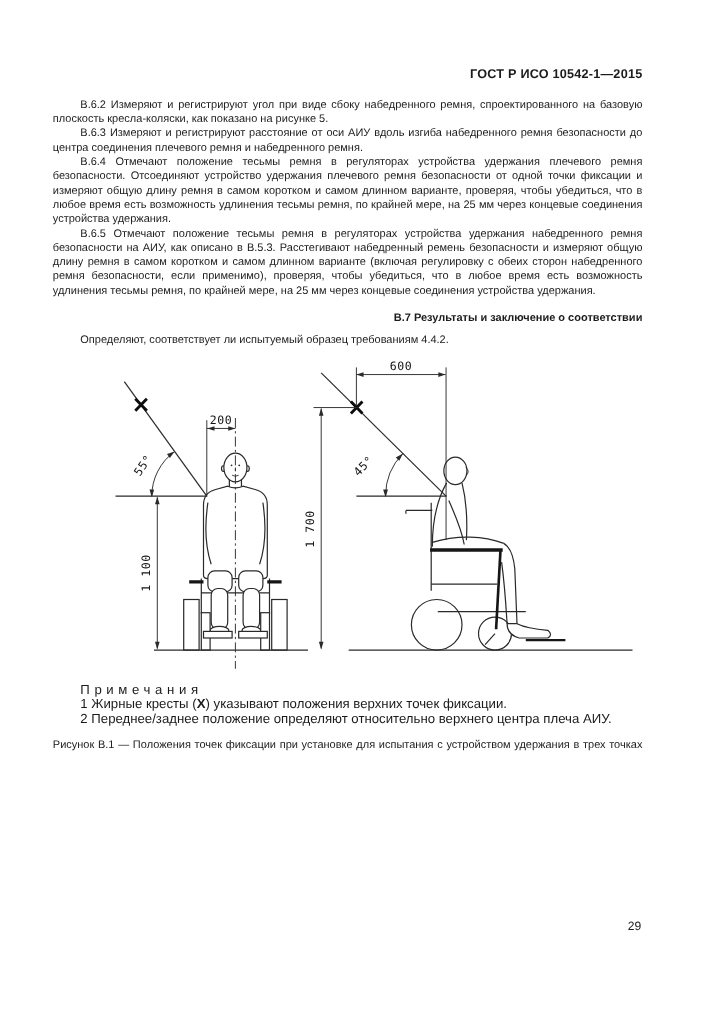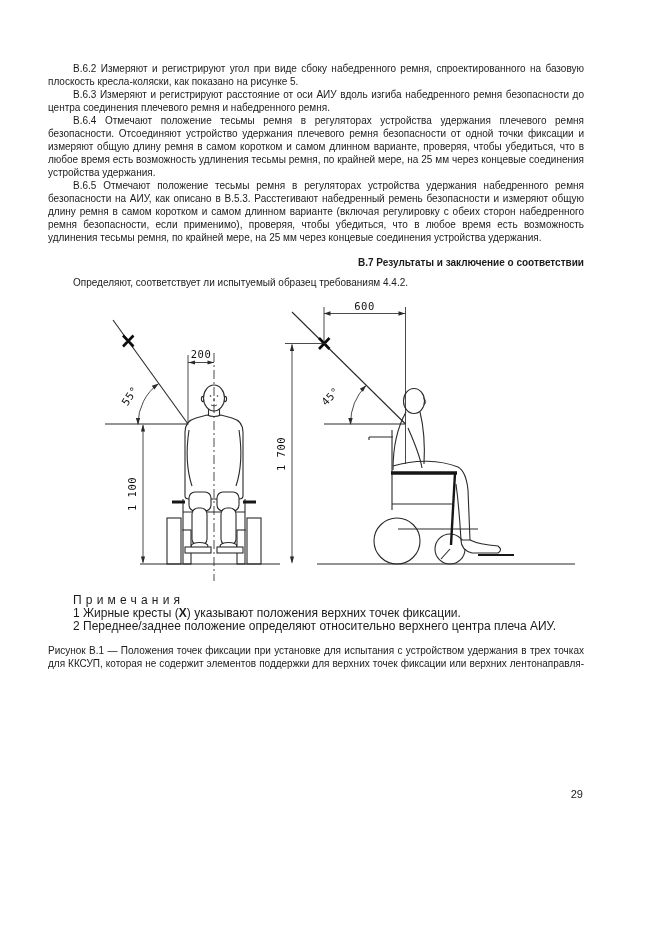--- a/index.html
+++ b/index.html
@@ -17,28 +17,29 @@
   .wh{fill:#ffffff;stroke:#2a2a2a;stroke-width:1.1;}
   .xmark{stroke:#0d0d0d;stroke-width:2.6;fill:none;}
   .arr{fill:#2a2a2a;stroke:none;}
   .dimtxt{font-family:"DejaVu Sans Mono",monospace;font-size:10.5px;fill:#111;letter-spacing:.5px;}
   .face{stroke:#2a2a2a;stroke-width:.8;fill:none;}
   .notes{margin:6px 0 0 25px;font-size:12px;line-height:13px;}
   .notes-title{letter-spacing:.35em;}
   .cap{margin-top:11px;font-size:10px;line-height:13px;}
   .cap-line{text-align:justify;text-align-last:justify;}
   .cap-last{text-align:center;}
-  .pagenum{position:absolute;top:788px;right:78px;font-size:11px;}
+  .pagenum{position:absolute;top:836px;right:78px;font-size:11px;}
 </style>
 </head>
 <body>
 
 <div class="page">
   <div class="doc">
 
+    <div class="hdr">ГОСТ Р ИСО 10542-1—2015</div>
 
     <p class="para">В.6.2  Измеряют и регистрируют угол при виде сбоку набедренного ремня, спроектированного на базовую плоскость кресла-коляски, как показано на рисунке 5.</p>
     <p class="para">В.6.3  Измеряют и регистрируют расстояние от оси АИУ вдоль изгиба набедренного ремня безопасности до центра соединения плечевого ремня и набедренного ремня.</p>
     <p class="para">В.6.4  Отмечают положение тесьмы ремня в регуляторах устройства удержания плечевого ремня безопасности. Отсоединяют устройство удержания плечевого ремня безопасности от одной точки фиксации и измеряют общую длину ремня в самом коротком и самом длинном варианте, проверяя, чтобы убедиться, что в любое время есть возможность удлинения тесьмы ремня, по крайней мере, на 25 мм через концевые соединения устройства удержания.</p>
     <p class="para">В.6.5  Отмечают положение тесьмы ремня в регуляторах устройства удержания набедренного ремня безопасности на АИУ, как описано в В.5.3. Расстегивают набедренный ремень безопасности и измеряют общую длину ремня в самом коротком и самом длинном варианте (включая регулировку с обеих сторон набедренного ремня безопасности, если применимо), проверяя, чтобы убедиться, что в любое время есть возможность удлинения тесьмы ремня, по крайней мере, на 25 мм через концевые соединения устройства удержания.</p>
     <p class="para h-b7">В.7  Результаты и заключение о соответствии</p>
     <p class="para p-b7">Определяют, соответствует ли испытуемый образец требованиям 4.4.2.</p>
 
     <svg class="fig" viewBox="0 0 490 290" width="490" height="290">
 
@@ -172,19 +173,18 @@
     </svg>
 
     <div class="notes">
       <div class="notes-title">Примечания</div>
       <div><span>1  Жирные кресты (</span><b>X</b><span>) указывают положения верхних точек фиксации.</span></div>
       <div>2  Переднее/заднее положение определяют относительно верхнего центра плеча АИУ.</div>
     </div>
 
     <div class="cap">
       <div class="cap-line">Рисунок В.1 — Положения точек фиксации при установке для испытания с устройством удержания в трех точках</div>
-      <div class="cap-line">для ККСУП, которая не содержит элементов поддержки для верхних точек фиксации или верхних лентонаправля-</div>
     </div>
 
   </div>
 
   <div class="pagenum">29</div>
 </div>
 
 </body></html>

